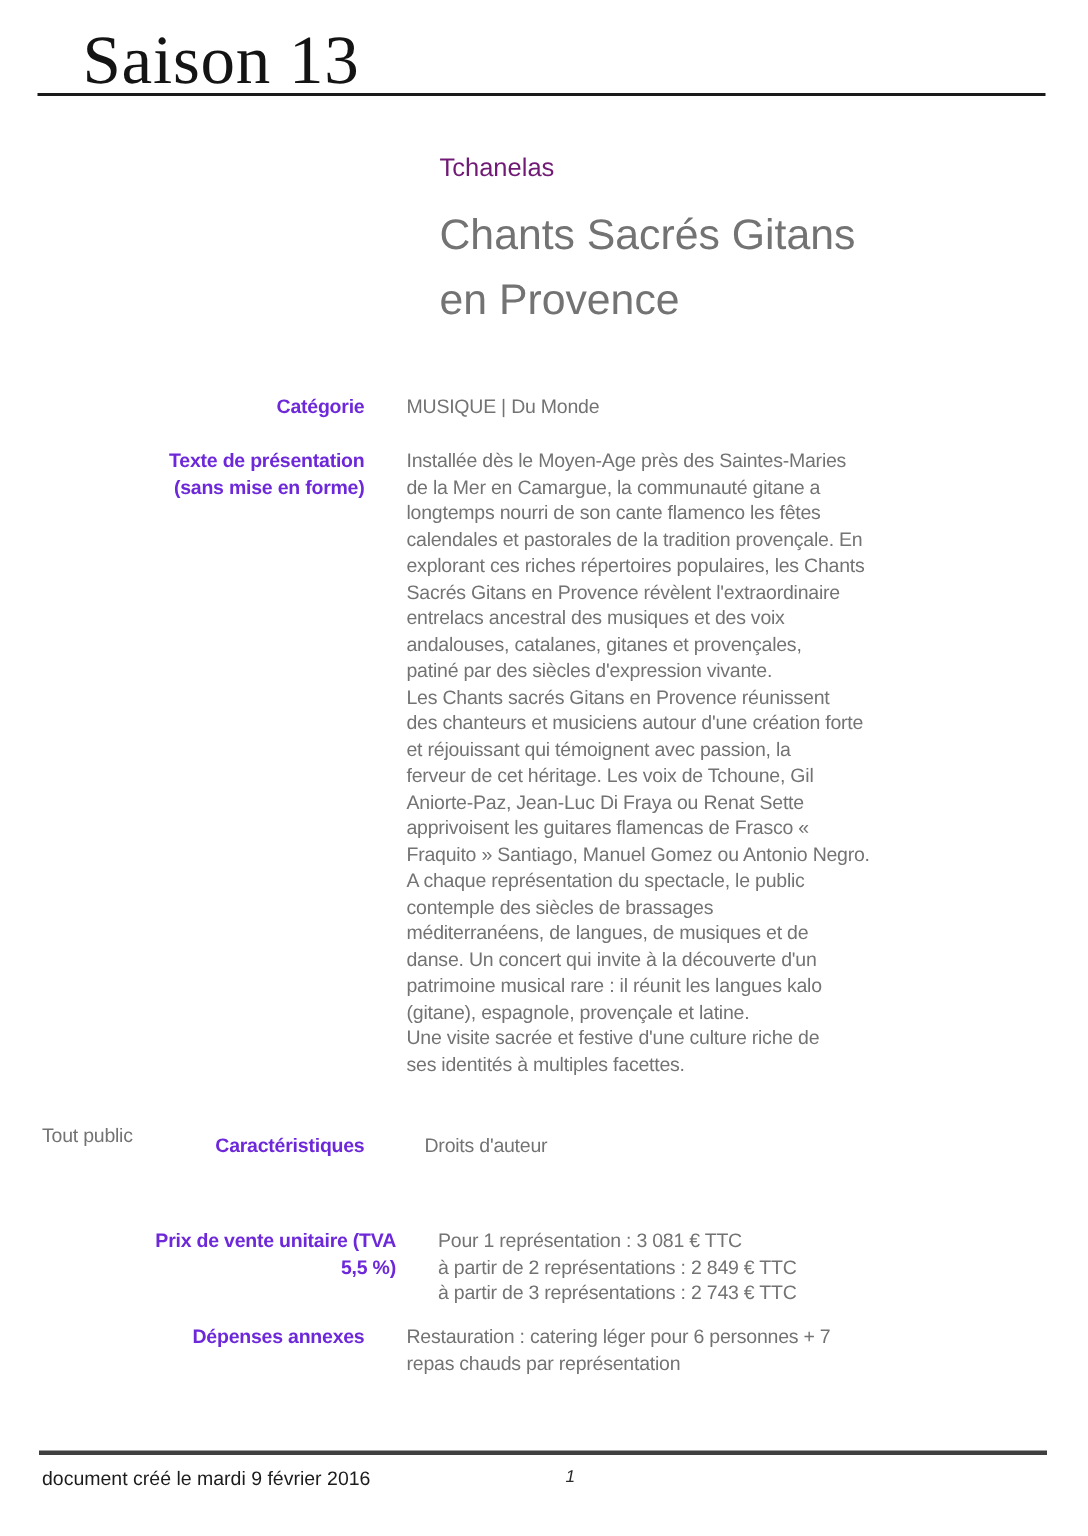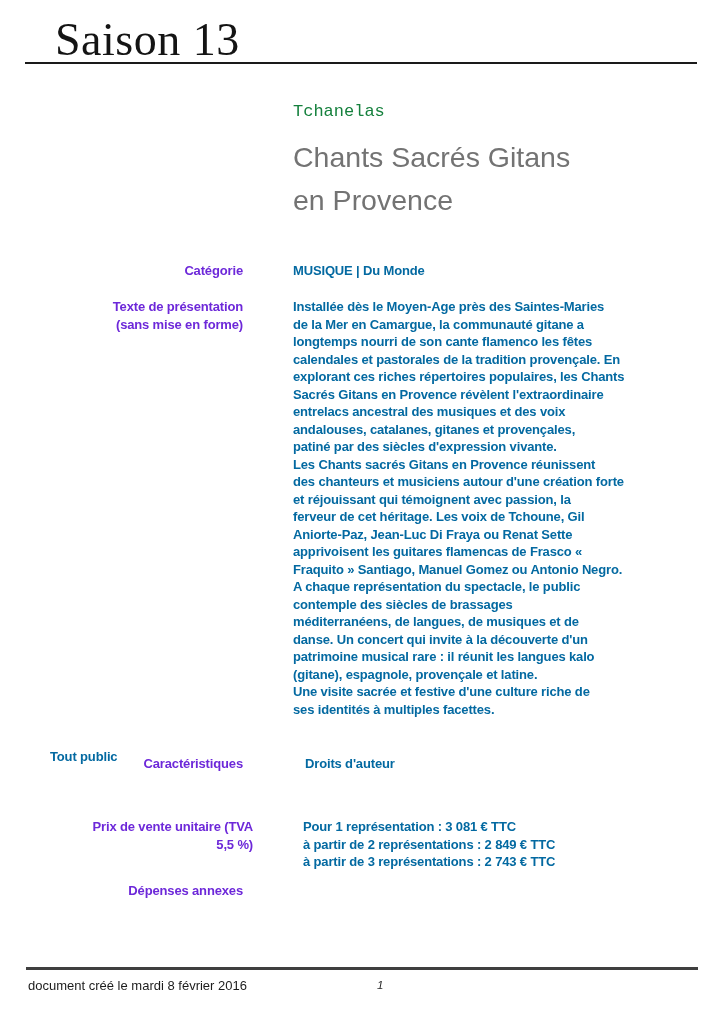--- a/index.html
+++ b/index.html
@@ -35,22 +35,21 @@
     background: #1a1a1a;
   }
 
   
   .surtitle {
     position: absolute;
     left: 293px;
     top: 101px;
     font-size: 17px;
     line-height: 22px;
-    color: #15803d;
-    font-family: Liberation Mono, monospace;
+    color: #701a75;
   }
   .doc-title {
     position: absolute;
     left: 293px;
     top: 136px;
     margin: 0;
     font-size: 28.5px;
     line-height: 43px;
     font-weight: 400;
     color: #737373;
@@ -69,25 +68,24 @@
     letter-spacing: -0.15px;
   }
   .row .label {
     width: 243px;
     text-align: right;
     font-weight: 700;
     color: #6d28d9;
     white-space: pre-line;
   }
   .row .value {
-    margin-left: 50px;
+    margin-left: 28px;
     width: 412px;
-    color: #0369a1;
+    color: #737373;
     white-space: pre-line;
-    font-weight: bold;
   }
   .row-categorie        { top: 262px; }
   .row-texte            { top: 298px; }
   .row-public           { top: 748px; }
   .row-caracteristiques { top: 755px; gap: 12px; }
   .row-prix             { top: 818px; justify-content: center; }
   .row-depenses         { top: 882px; }
 
   
   .footer-rule {
@@ -173,19 +171,21 @@
   <div class="row row-prix">
     <div class="label">Prix de vente unitaire (TVA
 5,5 %)</div>
     <div class="value">Pour 1 représentation : 3 081 € TTC
 à partir de 2 représentations : 2 849 € TTC
 à partir de 3 représentations : 2 743 € TTC</div>
   </div>
 
   <div class="row row-depenses">
     <div class="label">Dépenses annexes</div>
+    <div class="value">Restauration : catering léger pour 6 personnes + 7
+repas chauds par représentation</div>
   </div>
 
   <div class="footer-rule"></div>
-  <div class="footer-left">document créé le mardi 8 février 2016</div>
+  <div class="footer-left">document créé le mardi 9 février 2016</div>
   <div class="footer-page">1</div>
 
 </div>
 
 </body></html>

